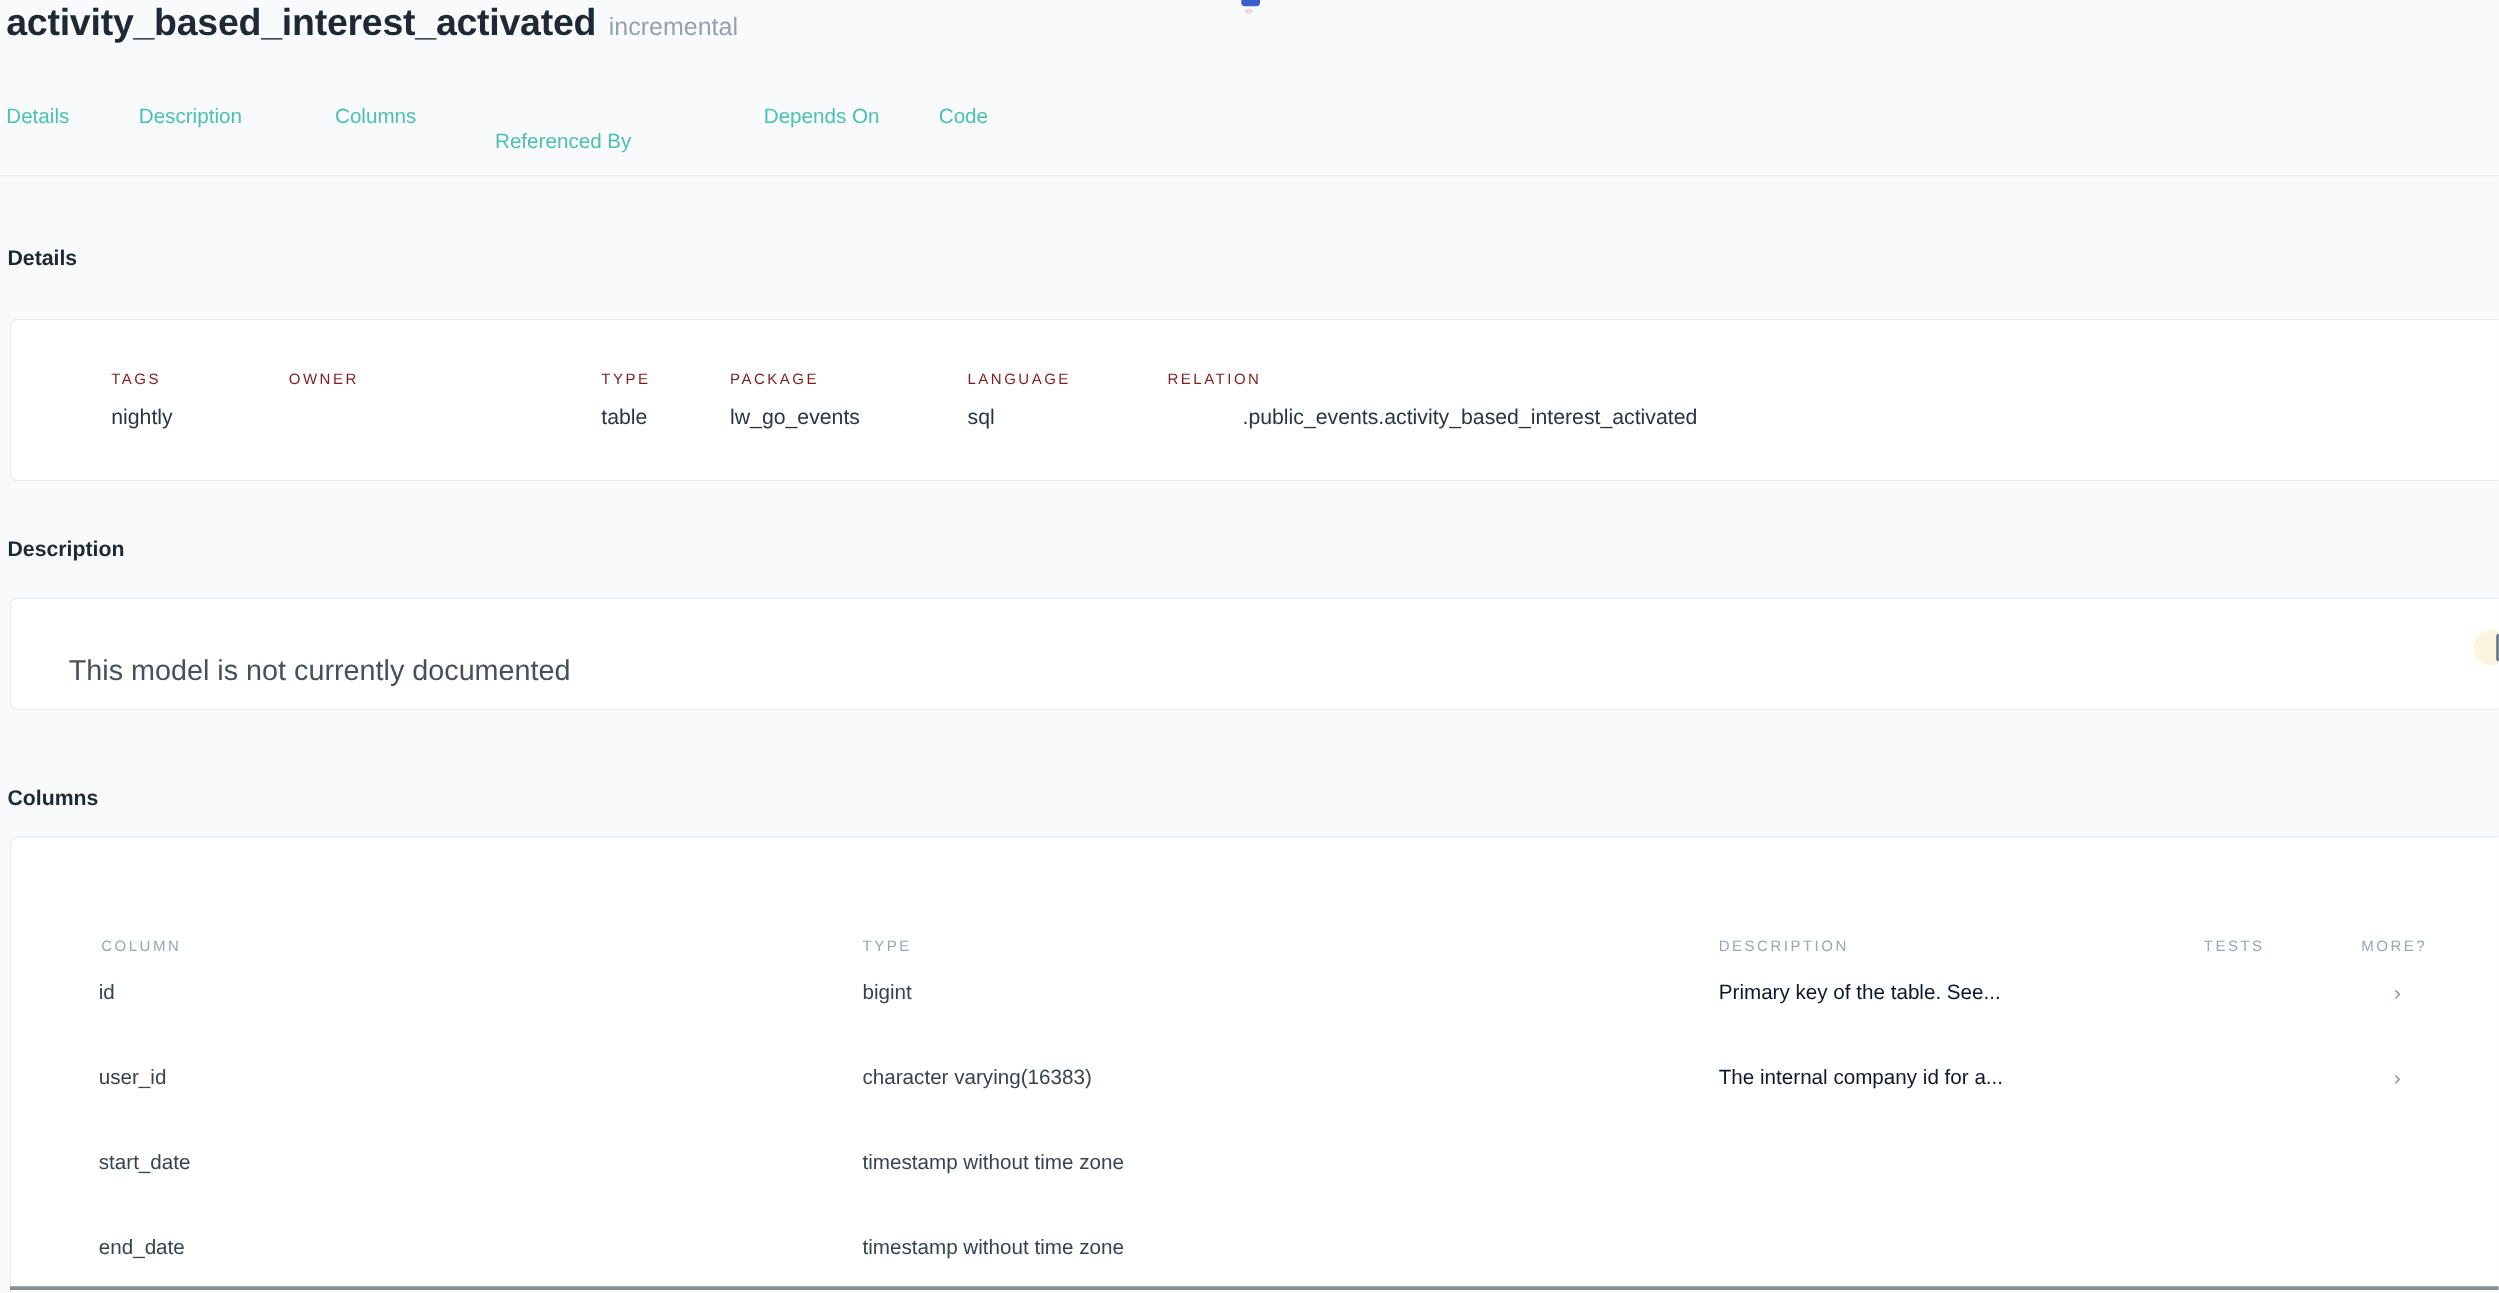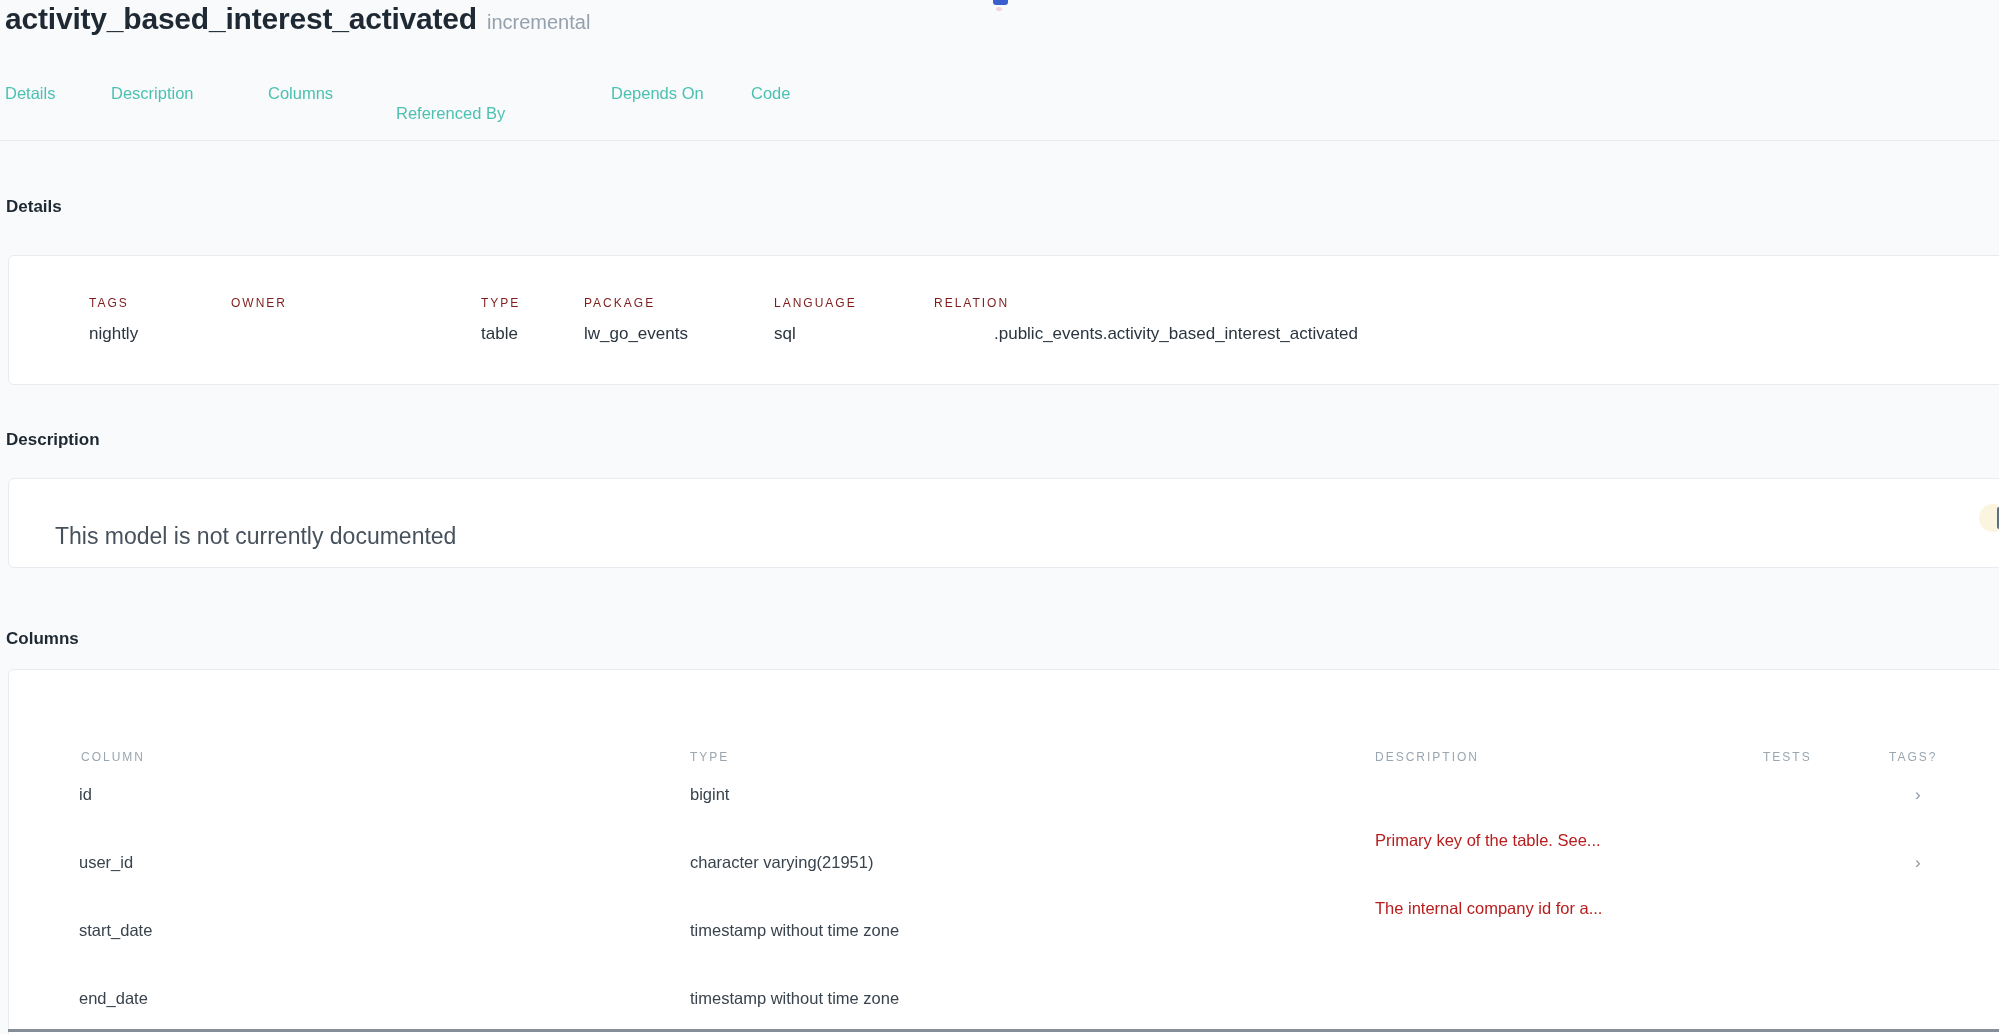--- a/index.html
+++ b/index.html
@@ -61,21 +61,21 @@
   
   .tbl-h{position:absolute;top:51px;font-size:12px;letter-spacing:2px;color:#9aa6b0;white-space:nowrap;margin-top:29px;}
   .th-column{left:72px;} .th-type{left:681px;} .th-description{left:1366px;}
   .th-tests{left:1754px;} .th-more{left:1880px;}
 
   .tbl-row{position:absolute;left:0;width:100%;height:40px;}
   .row-0{top:108px;} .row-1{top:176px;} .row-2{top:244px;} .row-3{top:312px;}
   .cell{position:absolute;top:7px;font-size:16.5px;white-space:nowrap;}
   .c-name{left:70px;color:#39434d;}
   .c-type{left:681px;color:#39434d;text-align:right;}
-  .c-desc{left:1366px;color:#b91c1c;margin-top:46px;}
+  .c-desc{left:1366px;color:#0f172a;}
   .c-more{left:1906px;color:#8c96a1;font-size:17px;cursor:pointer;}
 
   .bottom-cut-line{position:absolute;left:8px;top:1029px;width:1991px;height:3px;background:#858d96;}
 </style>
 </head>
 <body>
 
 <div>
 
   <div class="blue-pill"></div>
@@ -133,31 +133,31 @@
     <div class="clipped-btn-edge"></div>
   </div>
 
   <div class="section-h h-columns">Columns</div>
 
   <div class="card card-columns">
     <div class="tbl-h th-column">COLUMN</div>
     <div class="tbl-h th-type">TYPE</div>
     <div class="tbl-h th-description">DESCRIPTION</div>
     <div class="tbl-h th-tests">TESTS</div>
-    <div class="tbl-h th-more">TAGS?</div>
+    <div class="tbl-h th-more">MORE?</div>
 
     <div class="tbl-row row-0">
       <span class="cell c-name">id</span>
       <span class="cell c-type">bigint</span>
       <span class="cell c-desc">Primary key of the table. See...</span>
       <span class="cell c-more">›</span>
     </div>
     <div class="tbl-row row-1">
       <span class="cell c-name">user_id</span>
-      <span class="cell c-type">character varying(21951)</span>
+      <span class="cell c-type">character varying(16383)</span>
       <span class="cell c-desc">The internal company id for a...</span>
       <span class="cell c-more">›</span>
     </div>
     <div class="tbl-row row-2">
       <span class="cell c-name">start_date</span>
       <span class="cell c-type">timestamp without time zone</span>
       <span class="cell c-desc"></span>
       <span class="cell c-more"></span>
     </div>
     <div class="tbl-row row-3">

